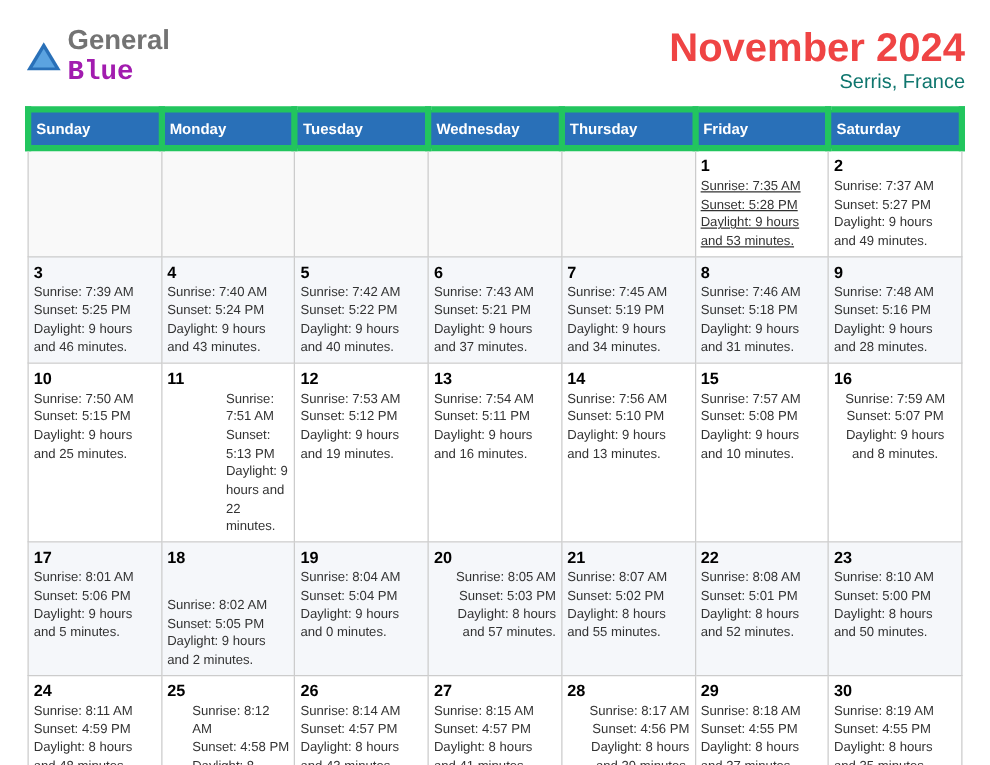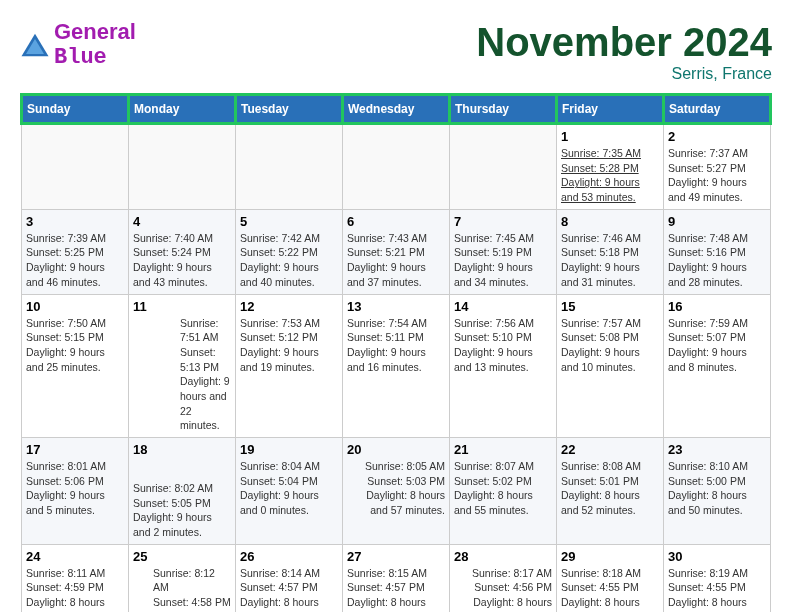--- a/index.html
+++ b/index.html
@@ -18,53 +18,53 @@
     }
     .logo {
       display: flex;
       align-items: center;
     }
     .logo-text {
       font-size: 22px;
       font-weight: bold;
       line-height: 1.1;
     }
-    .logo-text span.general { color: #a21caf; }
+    .logo-text span.general { color: #737373; }
     .logo-text span.blue { color: #a21caf; font-family: Liberation Mono, monospace; }
     .logo-icon {
       width: 30px;
       height: 30px;
       margin-right: 4px;
     }
     .title-block {
       text-align: right;
     }
     .title-block h1 {
-      font-size: 40px;
+      font-size: 32px;
       font-weight: bold;
-      color: #14532d;
+      color: #ef4444;
     }
     .title-block h2 {
       font-size: 16px;
       font-weight: normal;
       color: #0f766e;
     }
     table {
       width: 100%;
       border-collapse: collapse;
       font-size: 11px;
     }
     thead tr th {
       background: #2970b8;
       color: #fff;
       padding: 6px 4px;
       text-align: left;
       font-size: 12px;
       font-weight: bold;
-      border: 3px solid #22c55e;
+      border: 5px solid #22c55e;
     }
     tbody tr td {
       border: 1px solid #ccc;
       vertical-align: top;
       padding: 4px;
       width: 14.28%;
       min-height: 80px;
       background: #fff;
     }
     tbody tr:nth-child(even) td {
@@ -213,21 +213,21 @@
 Daylight: 9 hours and 13 minutes.</div>
         </td>
         <td>
           <span class="day-num">15</span>
           <div class="day-info" style="white-space: pre-line;">Sunrise: 7:57 AM
 Sunset: 5:08 PM
 Daylight: 9 hours and 10 minutes.</div>
         </td>
         <td>
           <span class="day-num">16</span>
-          <div class="day-info" style="white-space: pre-line;">Sunrise: 7:59 AM
+          <div class="day-info" style="white-space: pre-line; text-align: center;">Sunrise: 7:59 AM
 Sunset: 5:07 PM
 Daylight: 9 hours and 8 minutes.</div>
         </td>
       </tr>
       <tr>
         <td>
           <span class="day-num">17</span>
           <div class="day-info" style="white-space: pre-line;">Sunrise: 8:01 AM
 Sunset: 5:06 PM
 Daylight: 9 hours and 5 minutes.</div>

